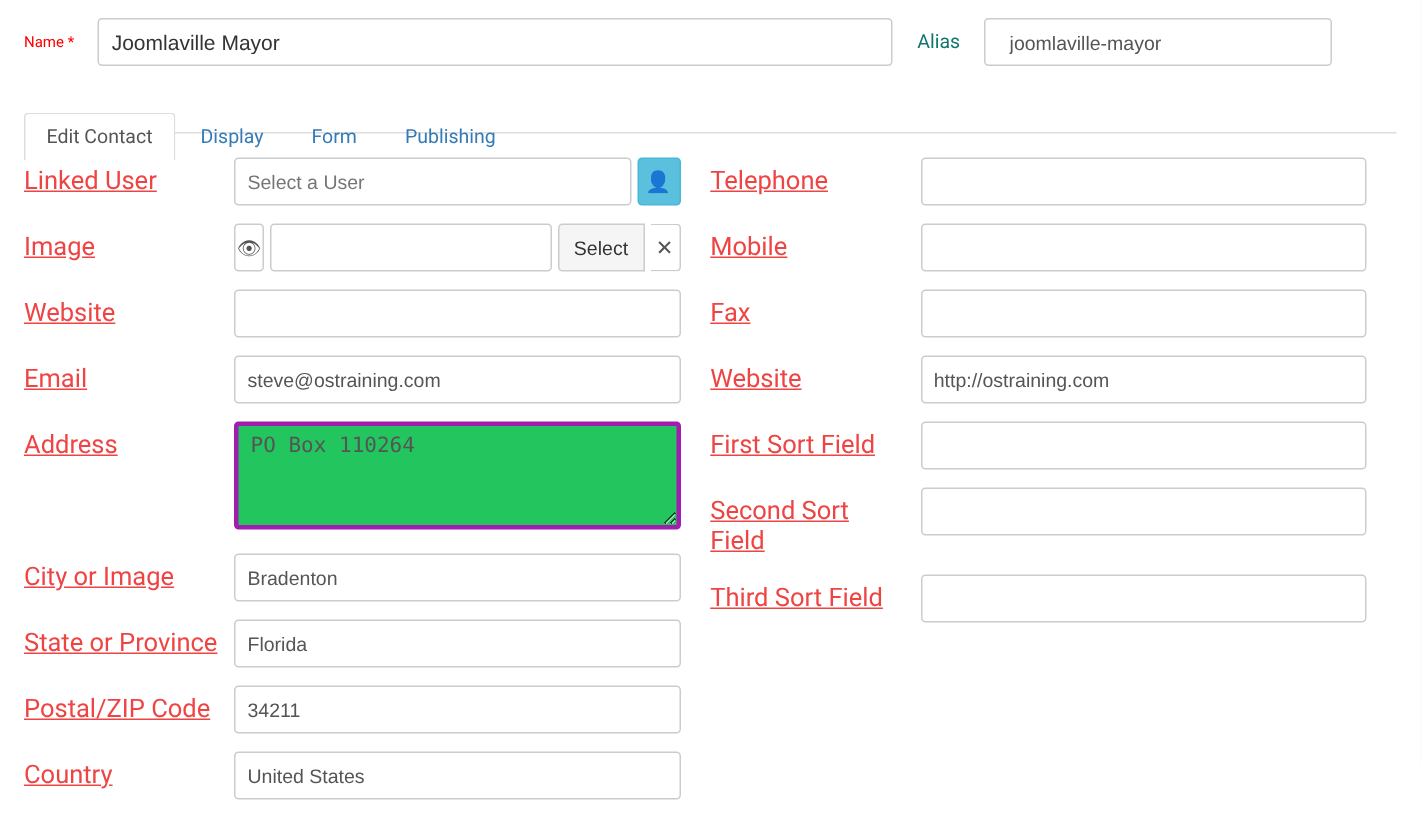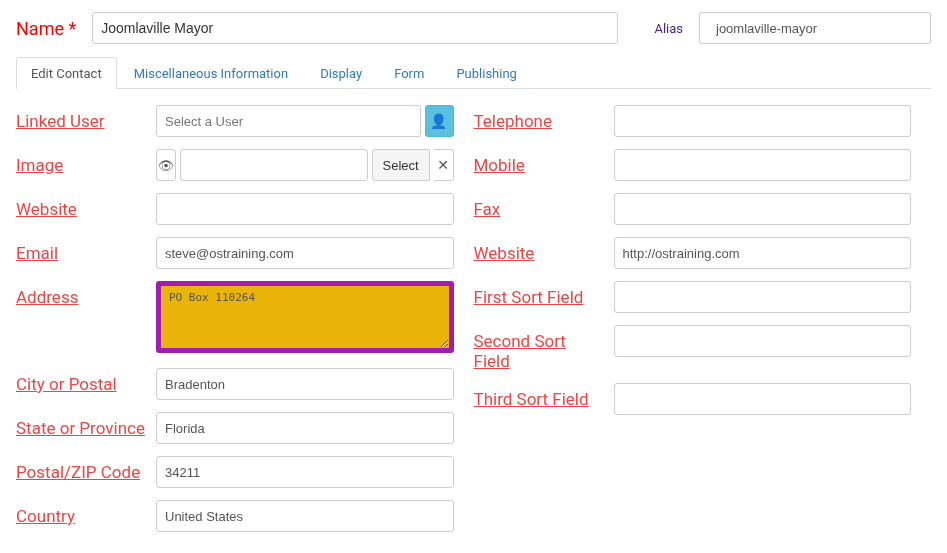--- a/index.html
+++ b/index.html
@@ -15,41 +15,40 @@
       min-height: 553px;
       width: 947px;
     }
     .top-bar {
       display: flex;
       align-items: center;
       margin-bottom: 12px;
       gap: 16px;
     }
     .name-label {
-      font-size: 18px;
+      font-size: 10px;
       color: #333;
       white-space: nowrap;
     }
     .name-label span {
       color: red;
     }
     .name-input {
       flex: 1;
       max-width: 530px;
       border: 1px solid #ccc;
       border-radius: 3px;
       padding: 5px 8px;
       font-size: 14px;
       color: #333;
       height: 32px;
     }
     .alias-label {
       font-size: 13px;
-      color: #4c1d95;
-      margin-left: 20px;
+      color: #0f766e;
     }
     .alias-input {
       border: 1px solid #ccc;
       border-radius: 3px;
       padding: 5px 16px;
       font-size: 13px;
       color: #555;
       height: 32px;
       width: 232px;
     }
@@ -63,21 +62,21 @@
       font-size: 13px;
       cursor: pointer;
       border: 1px solid transparent;
       border-bottom: none;
       border-radius: 3px 3px 0 0;
       color: #337ab7;
       text-decoration: none;
       background: transparent;
       margin-right: 2px;
       position: relative;
-      top: 1px;
+      top: 19px;
     }
     .tab.active {
       background: #fff;
       border-color: #ddd;
       border-bottom-color: #fff;
       color: #555;
     }
     .form-body {
       display: grid;
       grid-template-columns: 1fr 1fr;
@@ -109,27 +108,27 @@
       border: 1px solid #ccc;
       border-radius: 3px;
       padding: 5px 8px;
       font-size: 13px;
       color: #555;
       height: 32px;
       background: #fff;
     }
     .field-control textarea {
       width: 100%;
-      border: 5px solid #a21caf;
-      border-radius: 3px;
-      padding: 5px 8px;
-      font-size: 11px;
+      border: 3px solid #a21caf;
+      border-radius: 3px;
+      padding: 5px 8px;
+      font-size: 14px;
       color: #555;
       height: 72px;
-      background: #eab308;
+      background: #22c55e;
       resize: vertical;
     }
     .linked-user-row {
       display: flex;
       gap: 4px;
     }
     .linked-user-input {
       border: 1px solid #ccc;
       border-radius: 3px;
       padding: 5px 8px;
@@ -214,21 +213,20 @@
     <label class="name-label">
       <span>Name</span><span style="color:red"> *</span>
     </label>
     <input type="text" class="name-input" value="Joomlaville Mayor" style="">
     <span class="alias-label">Alias</span>
     <input type="text" class="alias-input" value="joomlaville-mayor" style="">
   </div>
 
   <div class="tabs">
     <a class="tab active">Edit Contact</a>
-    <a class="tab">Miscellaneous Information</a>
     <a class="tab">Display</a>
     <a class="tab">Form</a>
     <a class="tab">Publishing</a>
   </div>
 
   <div class="form-body">
 
     <div class="left-col">
 
       <div class="field-row">
@@ -274,21 +272,21 @@
       </div>
 
       <div class="field-row">
         <div class="field-label">Address</div>
         <div class="field-control">
           <textarea style="">PO Box 110264</textarea>
         </div>
       </div>
 
       <div class="field-row">
-        <div class="field-label">City or Postal</div>
+        <div class="field-label">City or Image</div>
         <div class="field-control">
           <input type="text" value="Bradenton" style="">
         </div>
       </div>
 
       <div class="field-row">
         <div class="field-label">State or Province</div>
         <div class="field-control">
           <input type="text" value="Florida" style="">
         </div>

